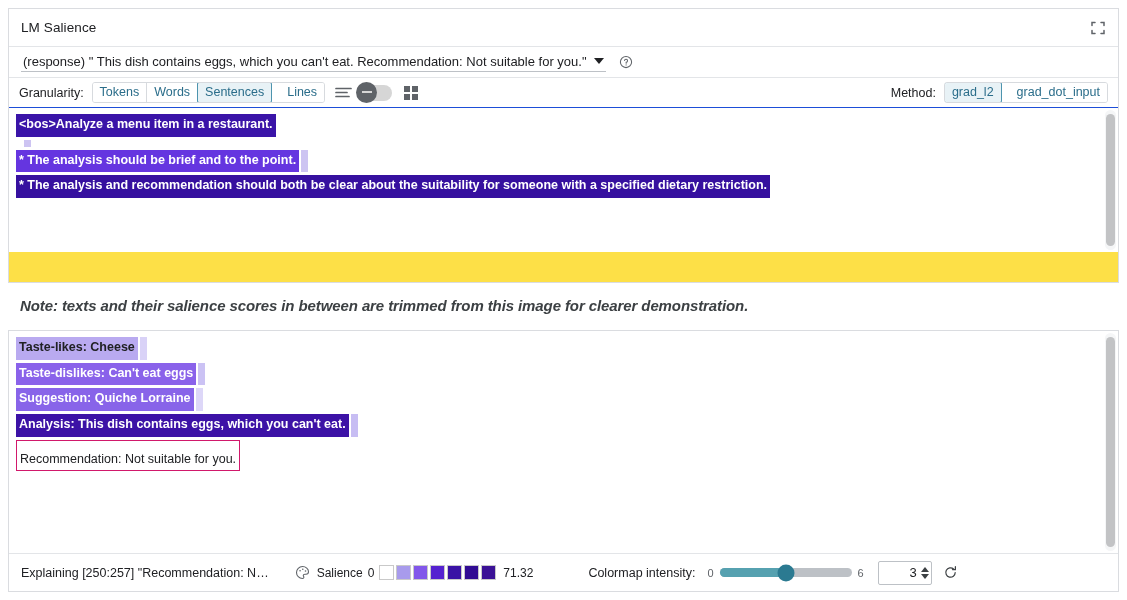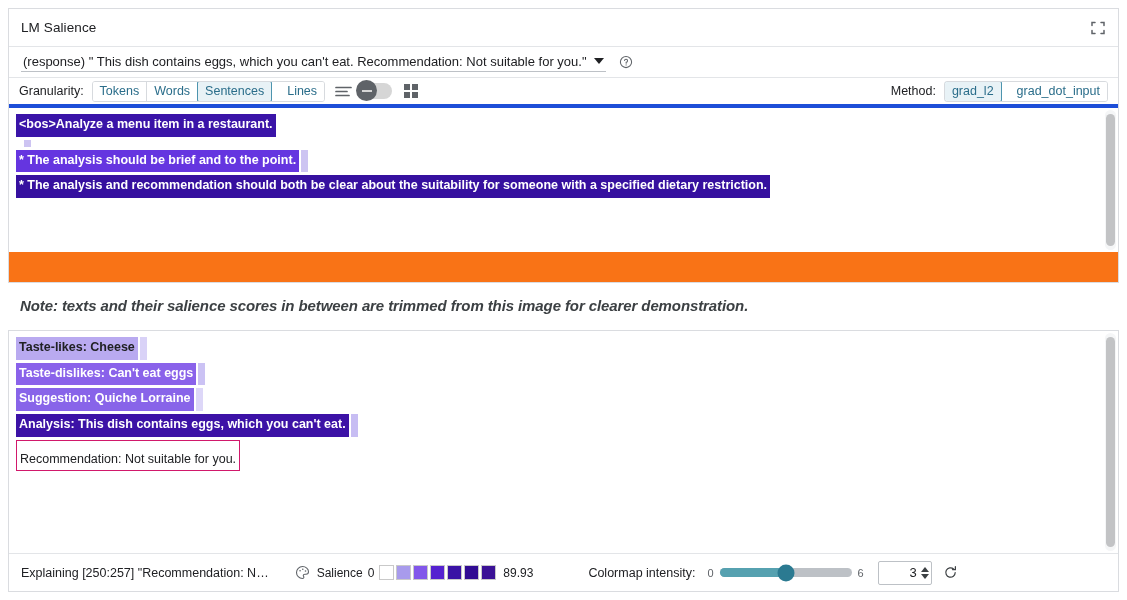--- a/index.html
+++ b/index.html
@@ -13,21 +13,21 @@
     position: relative;
     background: #ffffff;
     overflow: hidden;
   }
 
   
   .module {
     position: absolute;
     left: 8px; right: 8px;
     border: 1px solid #dadce0;
-    background: #f97316;
+    background: #fde047;
   }
 
   
   .titlebar {
     height: 38px;
     display: flex; align-items: center;
     padding: 0 12px;
     border-bottom: 1px solid #e3e5e8;
     background: #fff;
   }
@@ -77,21 +77,21 @@
     color: #5f6368;
     display: block;
     cursor: pointer;
   }
 
   
   .controlbar {
     height: 30px;
     display: flex; align-items: center;
     padding: 0 10px;
-    border-bottom: 4px solid #1d4ed8;
+    border-bottom: 1px solid #1d4ed8;
     background: #fff;
     font-size: 12.5px;
     color: #3c4043;
   }
   .ctl-label {
     font-size: 12.5px;
     color: #202124;
     margin-right: 8px;
     white-space: nowrap;
   }
@@ -478,21 +478,21 @@
       <span class="legend-min">0</span>
       <span class="swatches" id="legend-swatches">
           <span class="swatch" style="background: rgb(255, 255, 255);"></span>
           <span class="swatch" style="background: rgb(168, 155, 236);"></span>
           <span class="swatch" style="background: rgb(130, 87, 234);"></span>
           <span class="swatch" style="background: rgb(85, 34, 208);"></span>
           <span class="swatch" style="background: rgb(58, 18, 165);"></span>
           <span class="swatch" style="background: rgb(49, 12, 147);"></span>
           <span class="swatch" style="background: rgb(59, 18, 150);"></span>
         </span>
-      <span class="legend-max">89.93</span>
+      <span class="legend-max">71.32</span>
 
       <span class="cmap-label">Colormap intensity:</span>
       <span class="slider-wrap">
         <span class="slider-end">0</span>
         <span class="slider-track">
           <span class="slider-fill" id="slider-fill" style="width: 50%;"></span>
           <span class="slider-thumb" id="slider-thumb" style="left: 50%;"></span>
         </span>
         <span class="slider-end">6</span>
       </span>

